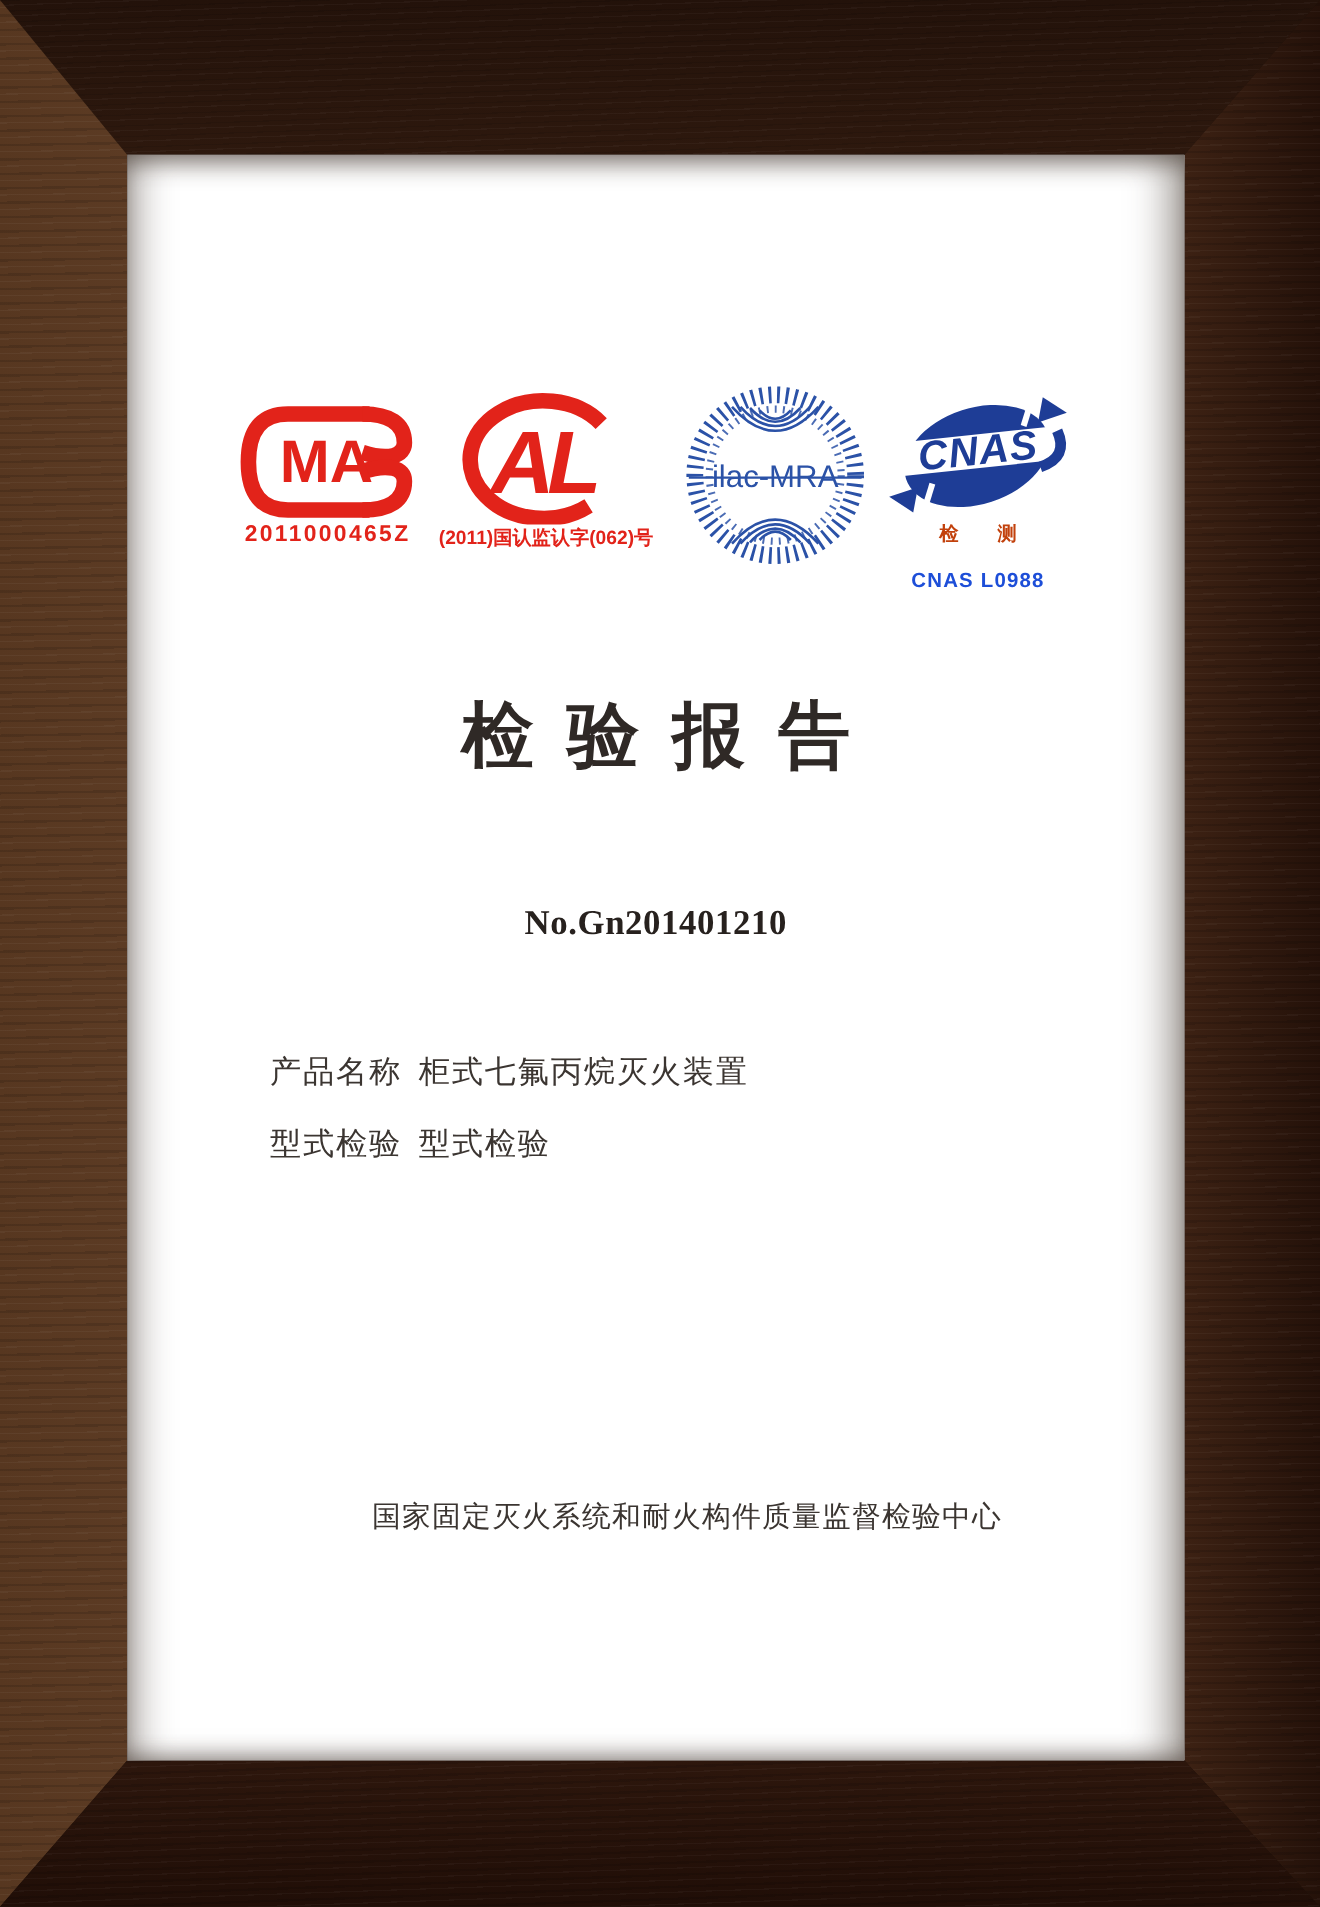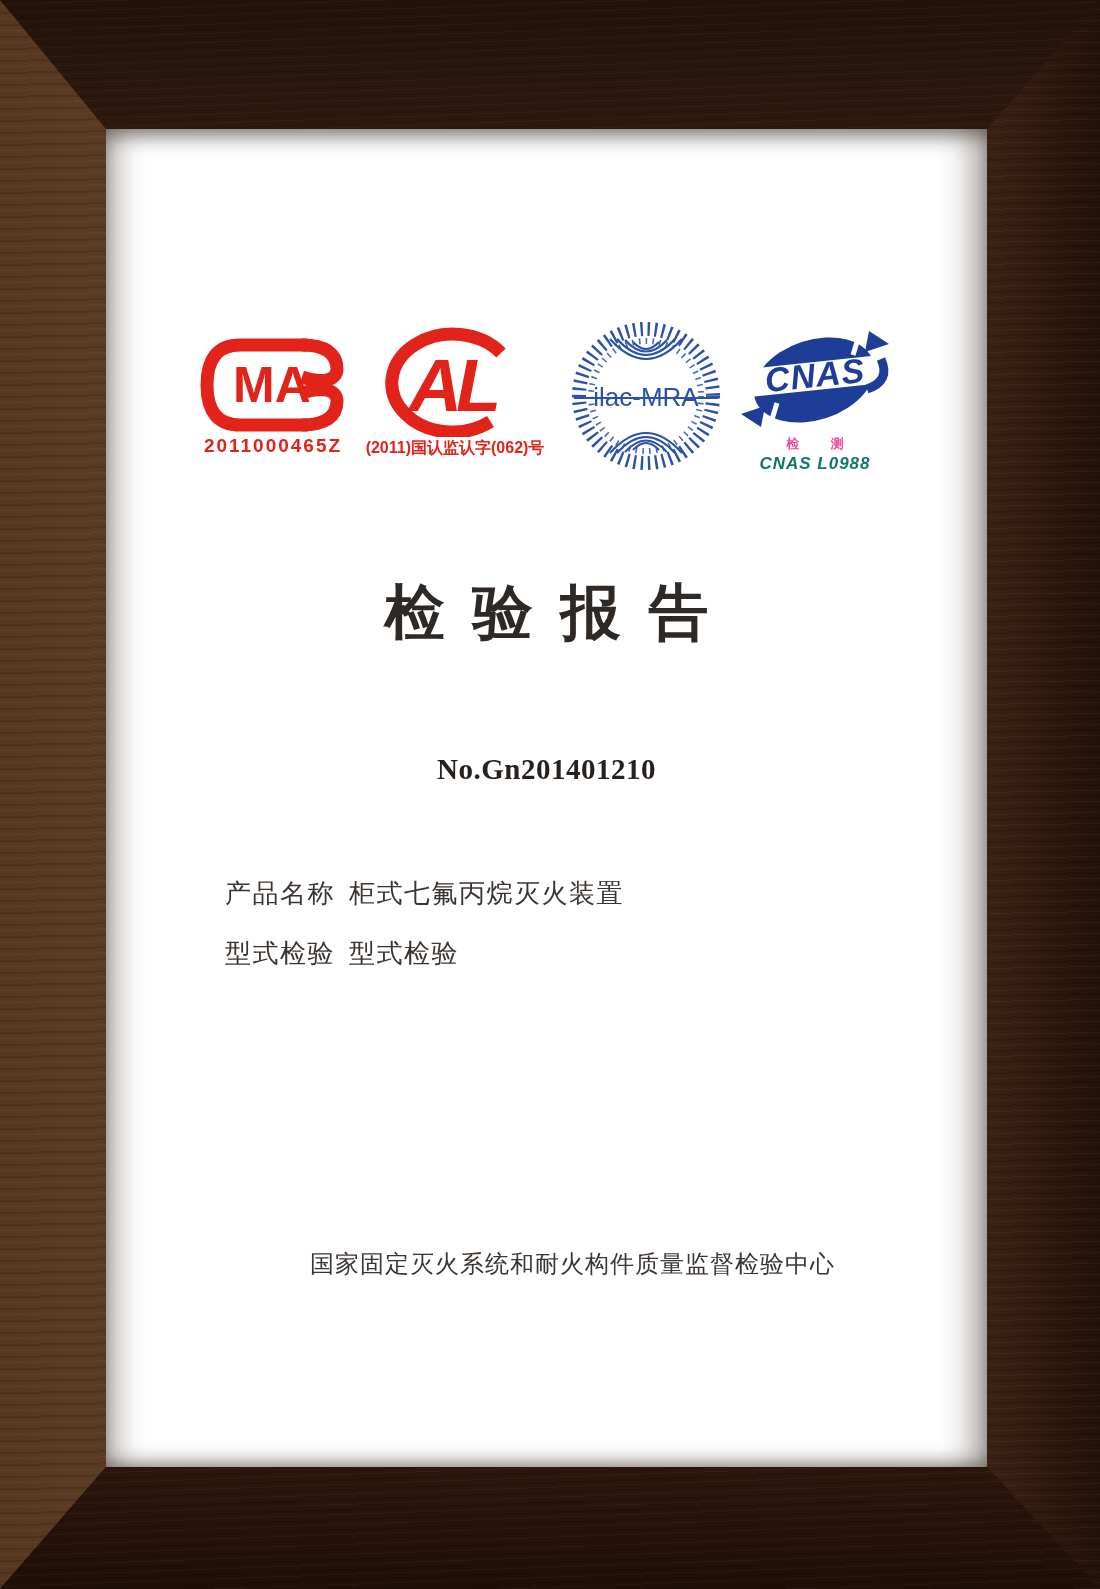--- a/index.html
+++ b/index.html
@@ -38,22 +38,22 @@
       inset -26px 0 34px -14px rgba(70,58,50,.55),
       inset 0 16px 20px -10px rgba(70,58,50,.60),
       inset 0 -12px 16px -8px rgba(70,58,50,.45);}
   .logo-block{position:absolute;text-align:center;}
   .logo-cma{left:92px;top:209px;width:150px;}
   .logo-cal{left:254px;top:196px;width:190px;}
   .logo-ilac{left:460px;top:186px;width:160px;}
   .logo-cnas{left:629px;top:196px;width:160px;}
   .cma-number{margin-top:2px;color:#e2231a;font-size:19px;font-weight:bold;letter-spacing:2px;white-space:nowrap;}
   .cal-caption{margin-top:1px;color:#e2231a;font-size:16px;font-weight:bold;white-space:nowrap;}
-  .cnas-caption{margin-top:2px;color:#ec4899;font-size:13px;font-weight:bold;letter-spacing:14px;text-indent:14px;white-space:nowrap;}
-  .cnas-code{margin-top:1px;color:#0f766e;font-size:17px;font-weight:bold;letter-spacing:1px;white-space:nowrap;font-style:italic;}
+  .cnas-caption{margin-top:2px;color:#c2410c;font-size:16px;font-weight:bold;letter-spacing:14px;text-indent:14px;white-space:nowrap;}
+  .cnas-code{margin-top:18px;color:#1d4ed8;font-size:17px;font-weight:bold;letter-spacing:1px;white-space:nowrap;}
   .report-title{position:absolute;left:0;top:450px;width:100%;text-align:center;
     font-size:60px;line-height:1.12;font-weight:900;color:#2f2926;
     letter-spacing:28px;text-indent:28px;white-space:nowrap;}
   .report-number{position:absolute;left:0;top:624px;width:100%;text-align:center;
     font-family:"Liberation Serif","DejaVu Serif",serif;font-size:29px;font-weight:600;
     color:#27211e;letter-spacing:.5px;}
   .fields{position:absolute;left:119px;top:747px;}
   .field-row{height:60px;font-size:26px;color:#3b3531;letter-spacing:1.5px;white-space:nowrap;}
   .field-row .lbl{margin-right:14px;}
   .issuer{position:absolute;left:0;top:1119px;width:100%;text-align:center;

